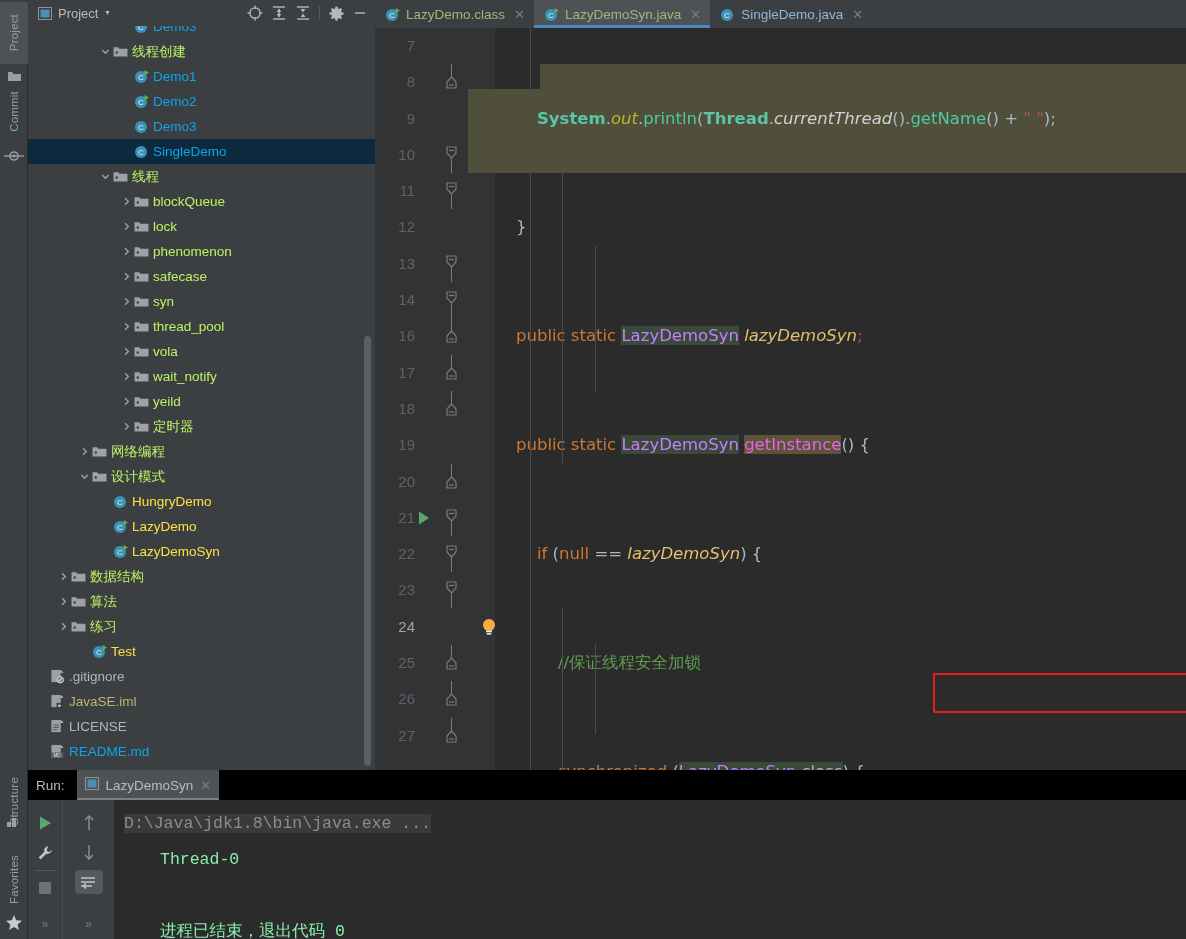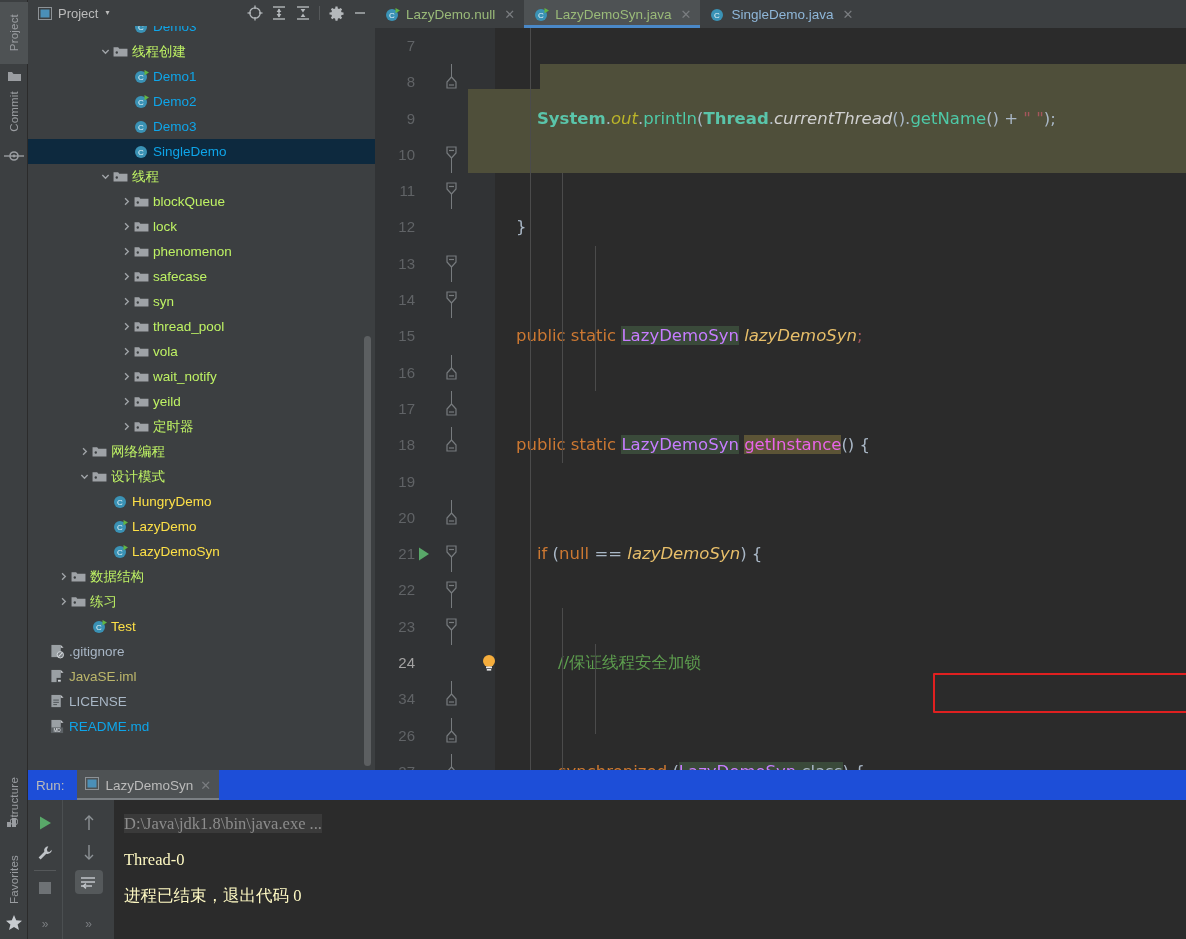--- a/index.html
+++ b/index.html
@@ -143,21 +143,21 @@
     position:absolute;border:2px solid #e02020;border-radius:1px;
     pointer-events:none;
   }
 
   
   .runpanel{
     position:absolute;left:28px;top:770px;width:1158px;height:169px;
     background:#3c3f41;box-sizing:border-box;
   }
   .runhead{
-    height:30px;display:flex;align-items:center;background:#1d4ed8;
+    height:30px;display:flex;align-items:center;background:#000000;
   }
   .runhead .rlabel{color:#bbbbbb;font-size:13.5px;padding:0 12px 0 8px;}
   .runtab{
     display:flex;align-items:center;gap:7px;height:30px;padding:0 8px;
     position:relative;background:#4e5254;
   }
   .runtab:after{content:"";position:absolute;left:0;right:0;bottom:0;height:2px;background:#7b8084;}
   .runtab .rt-lbl{color:#bbbbbb;font-size:13.5px;}
   .runtab .rt-x{color:#7a7d80;font-size:13px;}
 
@@ -171,25 +171,25 @@
   .rtsep{width:22px;height:1px;background:#55585a;margin:2px 0;}
   .runtools2{
     position:absolute;left:34px;top:0;width:52px;height:139px;background:#3c3f41;
     display:flex;flex-direction:column;align-items:center;padding-top:8px;
     box-sizing:border-box;border-left:1px solid #4b4f51;
   }
   .chev{color:#7a7d80;font-size:12px;}
   .console{
     position:absolute;left:86px;top:0;right:0;bottom:0;background:#2b2b2b;
     padding:6px 0 0 10px;box-sizing:border-box;
-    font-family:Liberation Serif, serif;
+    font-family:Liberation Mono, monospace;
     font-size:16.5px;line-height:36px;white-space:pre;
   }
   .cl-grey{color:#8c8c8c;background:#3a3a3a;}
-  .cl-white{color:#fef9c3;}
+  .cl-white{color:#86efac;margin-left:36px;}
 </style>
 </head>
 <body>
 
 <div class="app">
 
   <div class="leftstrip">
     <div class="vtab vtab-project">
       <span class="vtxt">Project</span>
     </div>
@@ -582,20 +582,34 @@
               <svg width="9" height="9" viewBox="0 0 10 10">
                 <polyline points="3.4,1.5 7,5 3.4,8.5" fill="none" stroke="#a0a4a8" stroke-width="1.5"></polyline>
               </svg>
             </span>
             <span class="ticon">
               <svg width="15" height="13" viewBox="0 0 16 14">
                 <path d="M0.5 2.5h5l1.2 1.6H15.5v8.4H0.5z" fill="#9ea2a6"></path>
                 <circle cx="4" cy="8" r="1.3" fill="#3c3f41"></circle>
               </svg>
             </span>
+            <span class="tlabel c-folder">算法</span>
+          </div>
+          <div class="trow">
+            <span class="arrow" style="margin-left: 29px;">
+              <svg width="9" height="9" viewBox="0 0 10 10">
+                <polyline points="3.4,1.5 7,5 3.4,8.5" fill="none" stroke="#a0a4a8" stroke-width="1.5"></polyline>
+              </svg>
+            </span>
+            <span class="ticon">
+              <svg width="15" height="13" viewBox="0 0 16 14">
+                <path d="M0.5 2.5h5l1.2 1.6H15.5v8.4H0.5z" fill="#9ea2a6"></path>
+                <circle cx="4" cy="8" r="1.3" fill="#3c3f41"></circle>
+              </svg>
+            </span>
             <span class="tlabel c-folder">练习</span>
           </div>
           <div class="trow">
             <span class="arrow" style="margin-left: 50px;"></span>
             <span class="ticon">
               <svg width="16" height="15" viewBox="0 0 16 15">
                 <circle cx="7" cy="8" r="6" fill="#3a92b5"></circle>
                 <text x="7" y="11.2" font-size="8" font-family="Liberation Sans,sans-serif" fill="#e8f4f8" text-anchor="middle">C</text>
                 <polygon points="10.5,1 15,3.6 10.5,6.2" fill="#62b543"></polygon>
               </svg>
@@ -657,21 +671,21 @@
   </div>
 
   <div class="editor">
     <div class="tabs" id="editor-tabs">
         <div class="tab">
           <span class="tab-ic"><svg width="16" height="15" viewBox="0 0 16 15">
               <circle cx="7" cy="8" r="6" fill="#3a92b5"></circle>
               <text x="7" y="11.2" font-size="8" font-family="Liberation Sans,sans-serif" fill="#e8f4f8" text-anchor="middle">C</text>
               <polygon points="10.5,1 15,3.6 10.5,6.2" fill="#62b543"></polygon>
             </svg></span>
-          <span class="tab-lbl">LazyDemo.null</span>
+          <span class="tab-lbl">LazyDemo.class</span>
           <span class="tab-x">✕</span>
         </div>
         <div class="tab active">
           <span class="tab-ic"><svg width="16" height="15" viewBox="0 0 16 15">
               <circle cx="7" cy="8" r="6" fill="#3a92b5"></circle>
               <text x="7" y="11.2" font-size="8" font-family="Liberation Sans,sans-serif" fill="#e8f4f8" text-anchor="middle">C</text>
               <polygon points="10.5,1 15,3.6 10.5,6.2" fill="#62b543"></polygon>
             </svg></span>
           <span class="tab-lbl">LazyDemoSyn.java</span>
           <span class="tab-x">✕</span>
@@ -736,23 +750,20 @@
           </div>
           <div class="lrow">
             <div class="lnum">14</div>
             <div class="foldcol"><svg width="13" height="36" viewBox="0 0 13 36">
                 <path d="M2,10 h9 v6 l-4.5,5 l-4.5,-5 z" fill="none" stroke="#777b7e" stroke-width="1.2"></path>
                 <line x1="4" y1="13.5" x2="9" y2="13.5" stroke="#777b7e" stroke-width="1.2"></line>
                 <line x1="6.5" y1="21" x2="6.5" y2="36" stroke="#777b7e" stroke-width="1"></line>
               </svg></div>
           </div>
           <div class="lrow">
-            <div class="lnum">15</div>
-          </div>
-          <div class="lrow">
             <div class="lnum">16</div>
             <div class="foldcol"><svg width="13" height="36" viewBox="0 0 13 36">
                 <line x1="6.5" y1="0" x2="6.5" y2="13" stroke="#777b7e" stroke-width="1"></line>
                 <path d="M2,24 v-6 l4.5,-5 l4.5,5 v6 z" fill="none" stroke="#777b7e" stroke-width="1.2"></path>
                 <line x1="4" y1="21" x2="9" y2="21" stroke="#777b7e" stroke-width="1.2"></line>
               </svg></div>
           </div>
           <div class="lrow">
             <div class="lnum">17</div>
             <div class="foldcol"><svg width="13" height="36" viewBox="0 0 13 36">
@@ -809,21 +820,21 @@
           </div>
           <div class="lrow">
             <div class="lnum cur">24</div>
             <div class="bulb"><svg width="18" height="20" viewBox="0 0 18 20">
                 <circle cx="9" cy="8" r="6" fill="#f5ad3c"></circle>
                 <rect x="6" y="13.5" width="6" height="1.8" fill="#e8e8e8"></rect>
                 <rect x="6.8" y="16" width="4.4" height="1.6" fill="#e8e8e8"></rect>
               </svg></div>
           </div>
           <div class="lrow">
-            <div class="lnum">34</div>
+            <div class="lnum">25</div>
             <div class="foldcol"><svg width="13" height="36" viewBox="0 0 13 36">
                 <line x1="6.5" y1="0" x2="6.5" y2="13" stroke="#777b7e" stroke-width="1"></line>
                 <path d="M2,24 v-6 l4.5,-5 l4.5,5 v6 z" fill="none" stroke="#777b7e" stroke-width="1.2"></path>
                 <line x1="4" y1="21" x2="9" y2="21" stroke="#777b7e" stroke-width="1.2"></line>
               </svg></div>
           </div>
           <div class="lrow">
             <div class="lnum">26</div>
             <div class="foldcol"><svg width="13" height="36" viewBox="0 0 13 36">
                 <line x1="6.5" y1="0" x2="6.5" y2="13" stroke="#777b7e" stroke-width="1"></line>

